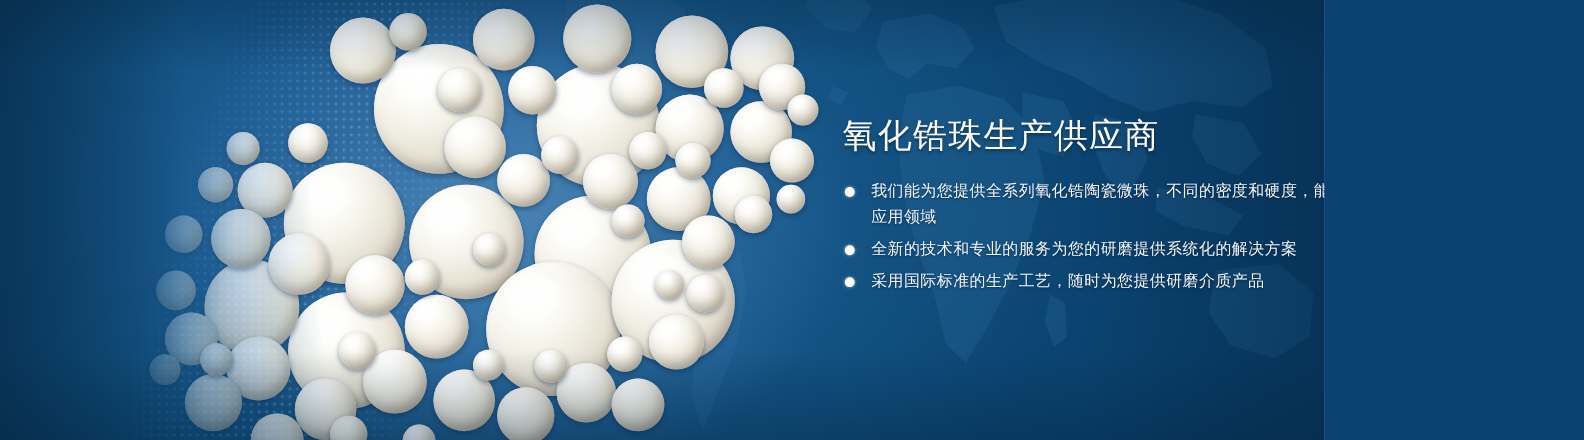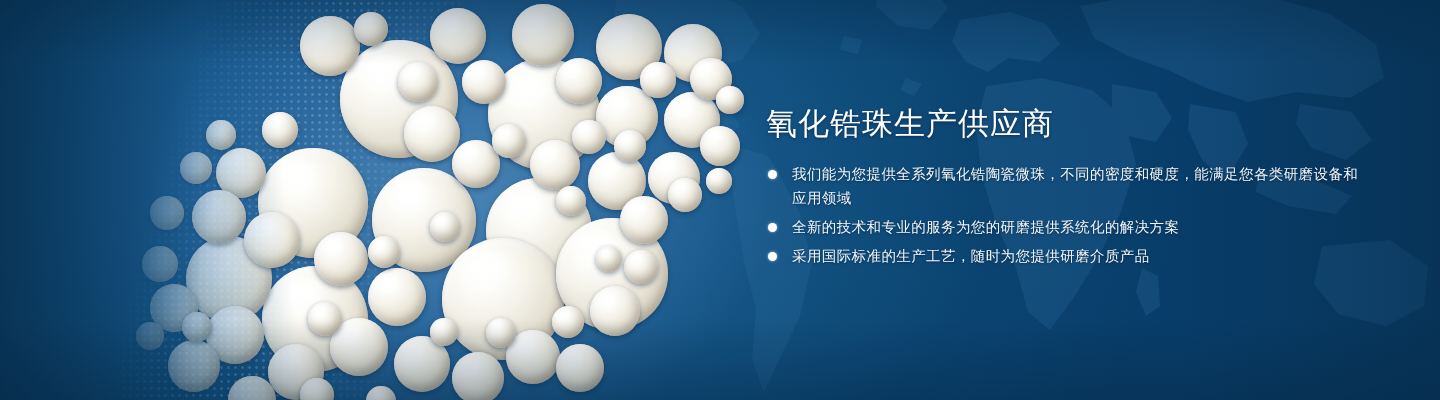--- a/index.html
+++ b/index.html
@@ -7,21 +7,21 @@
     margin: 0;
     padding: 0;
     background: #0a4270;
   }
   body {
     font-family: "Liberation Sans", "DejaVu Sans", sans-serif;
   }
 
   .banner {
     position: relative;
-    width: 1440px;
+    width: 1204px;
     height: 400px;
     overflow: hidden;
     background: #8b5cf6;
   }
 
   
   .bg-base {
     position: absolute;
     inset: 0;
     background:

